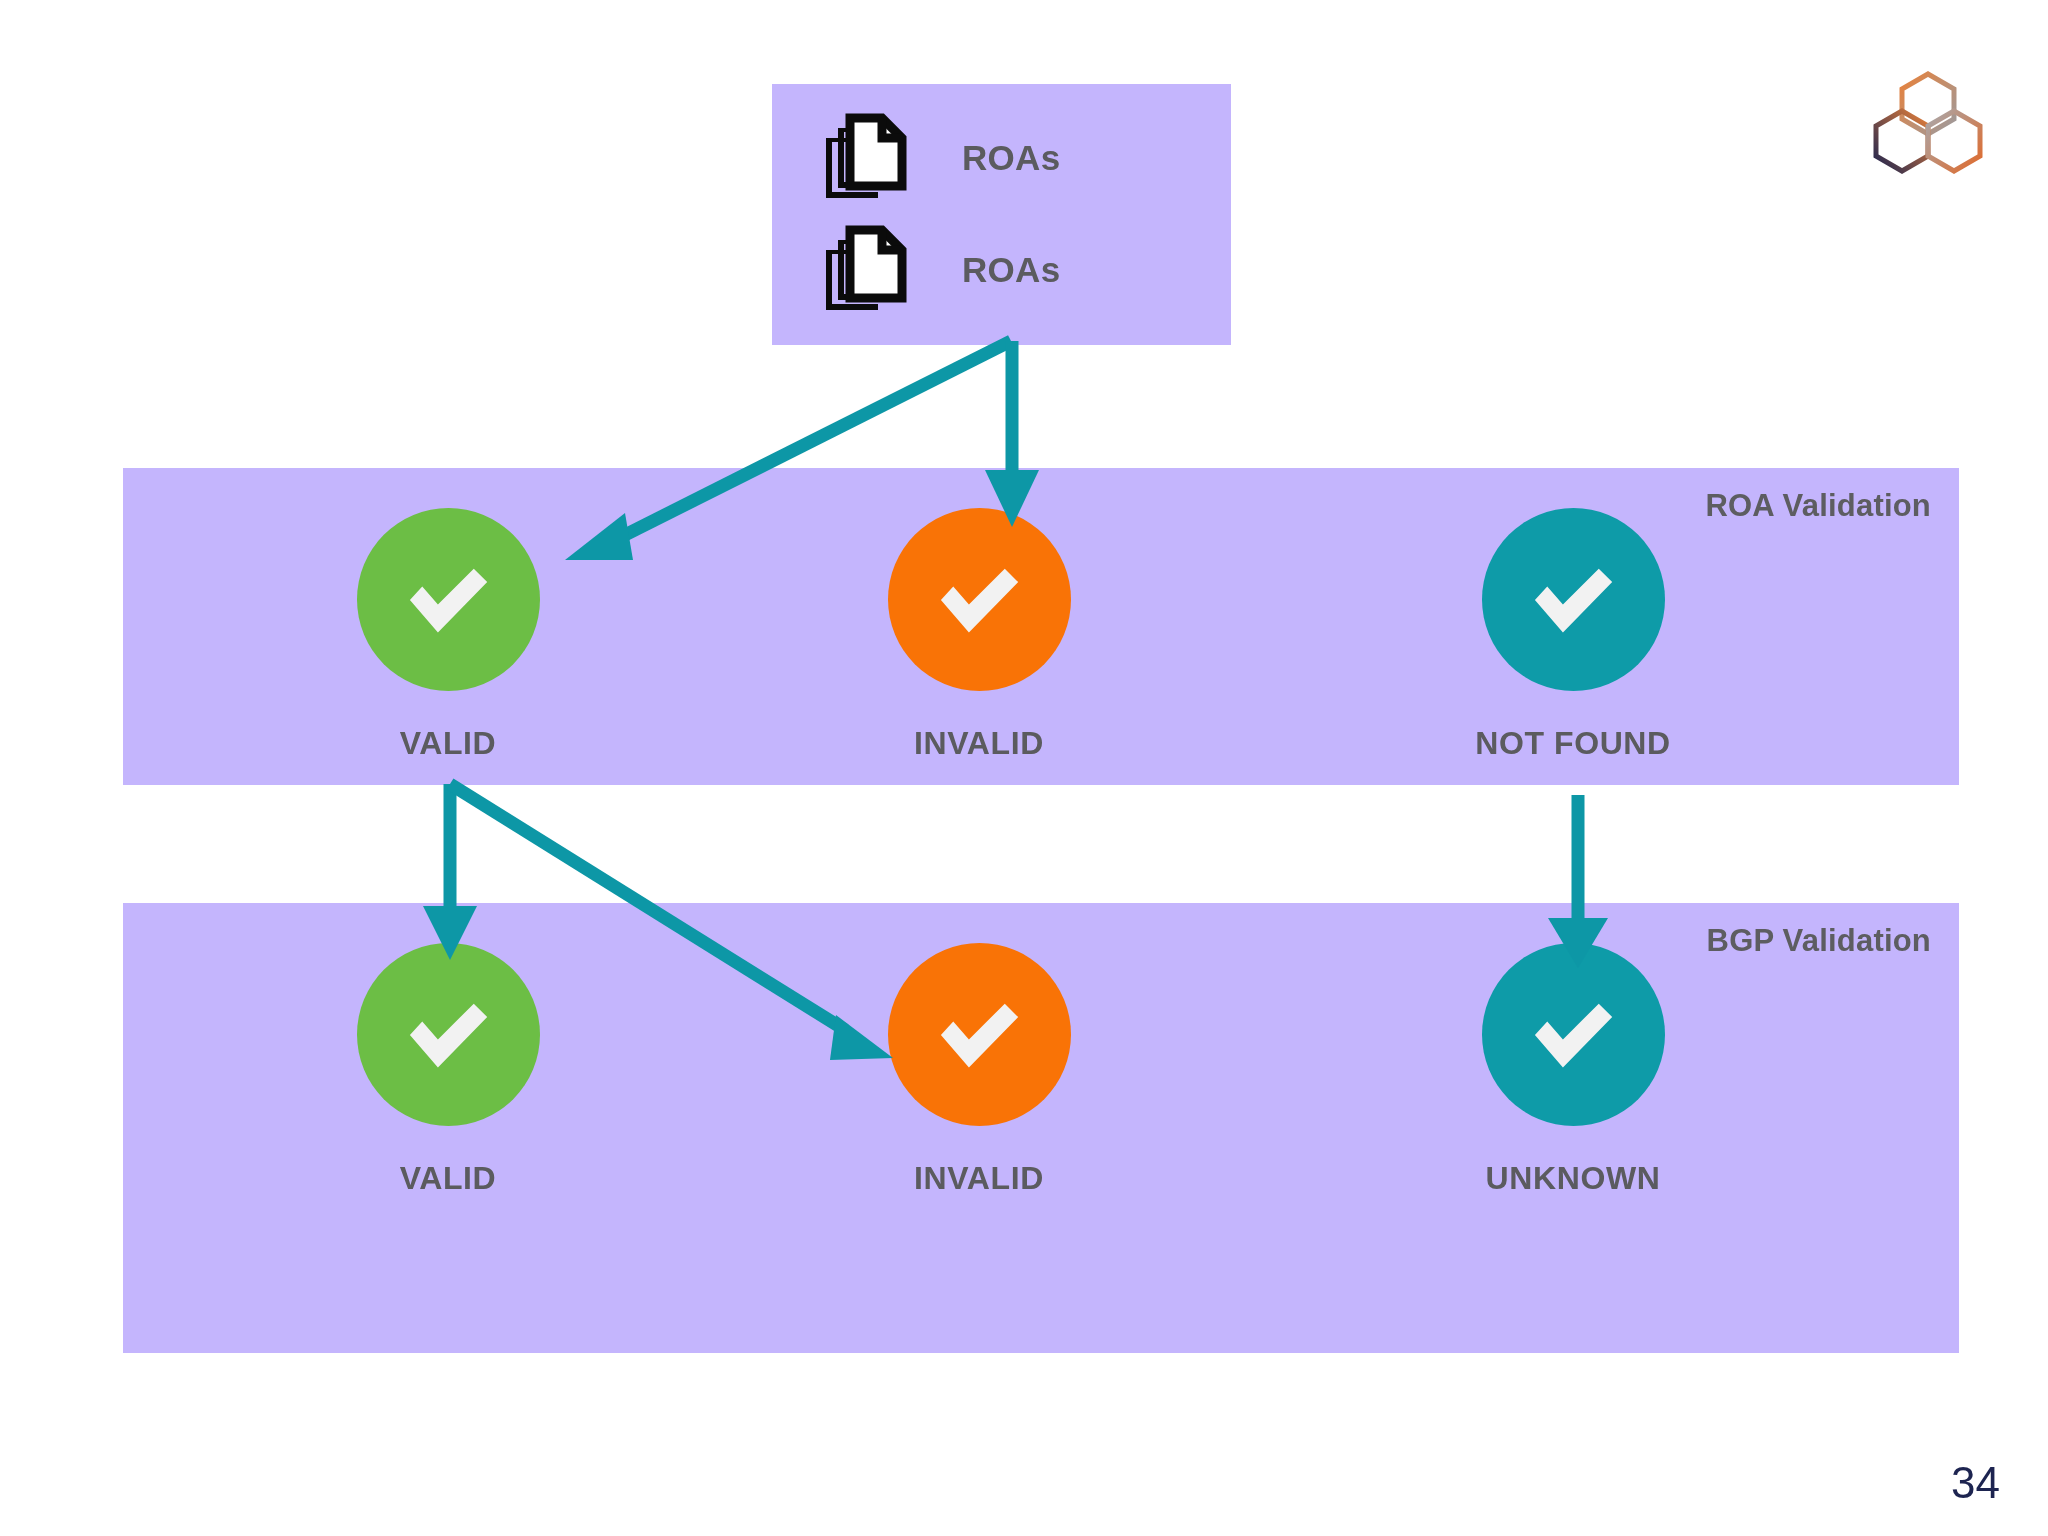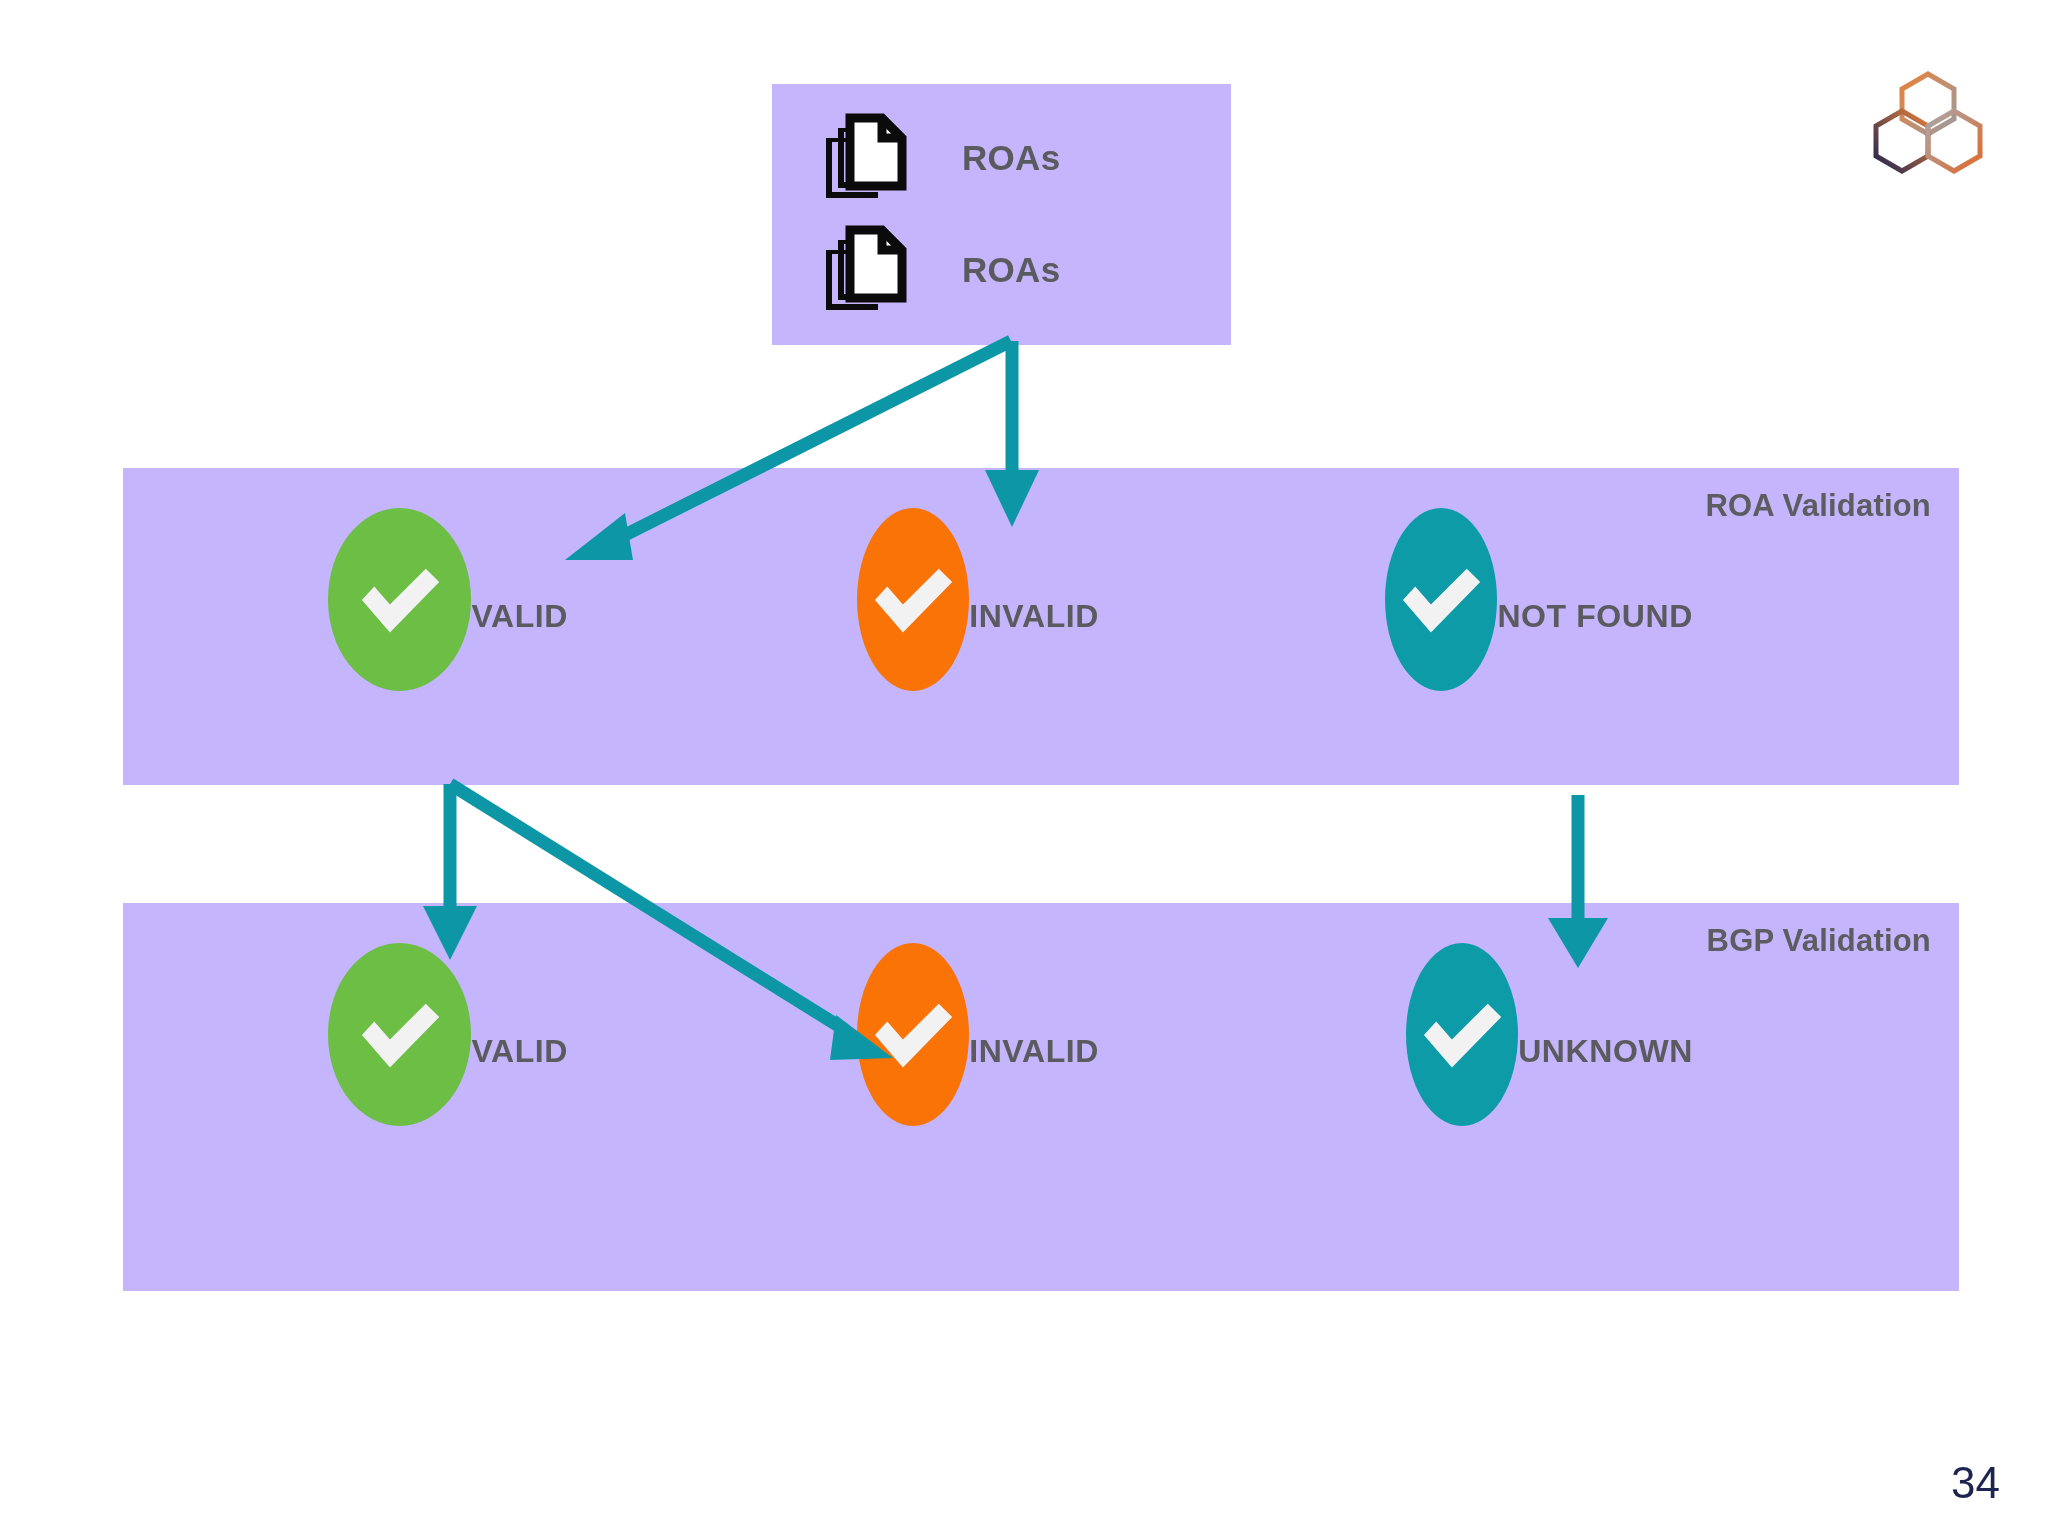--- a/index.html
+++ b/index.html
@@ -21,31 +21,31 @@
   .roa-row.r2 { left:50px; top:140px; }
   .doc-stack { width:86px; height:92px; flex:0 0 auto; }
   .roa-label {
     margin-left:54px;
     font-size:35px; font-weight:bold; color:#5b5b5f;
     letter-spacing:0.3px; white-space:nowrap;
   }
 
   
   #roa-validation-row { left:123px; top:468px; width:1836px; height:317px; }
-  #bgp-validation-row { left:123px; top:903px; width:1836px; height:388px; }
+  #bgp-validation-row { left:123px; top:903px; width:1836px; height:450px; }
 
   .row-title {
     position:absolute; right:28px; top:20px;
     font-size:31px; font-weight:bold; color:#5d5d61;
     white-space:nowrap; letter-spacing:0.2px;
   }
 
   .state {
     position:absolute; width:240px;
-    display:flex; align-items:center;justify-content:flex-end;
+    display:flex; flex-direction:column; align-items:center;
   }
   .circle {
     width:183px; height:183px; border-radius:50%;
     display:flex; align-items:center; justify-content:center;
     position:relative;
   }
   .circle svg { width:112px; height:112px; display:block; }
   .state-label {
     margin-top:34px;
     font-size:32px; font-weight:bold; color:#5b5b5f;

